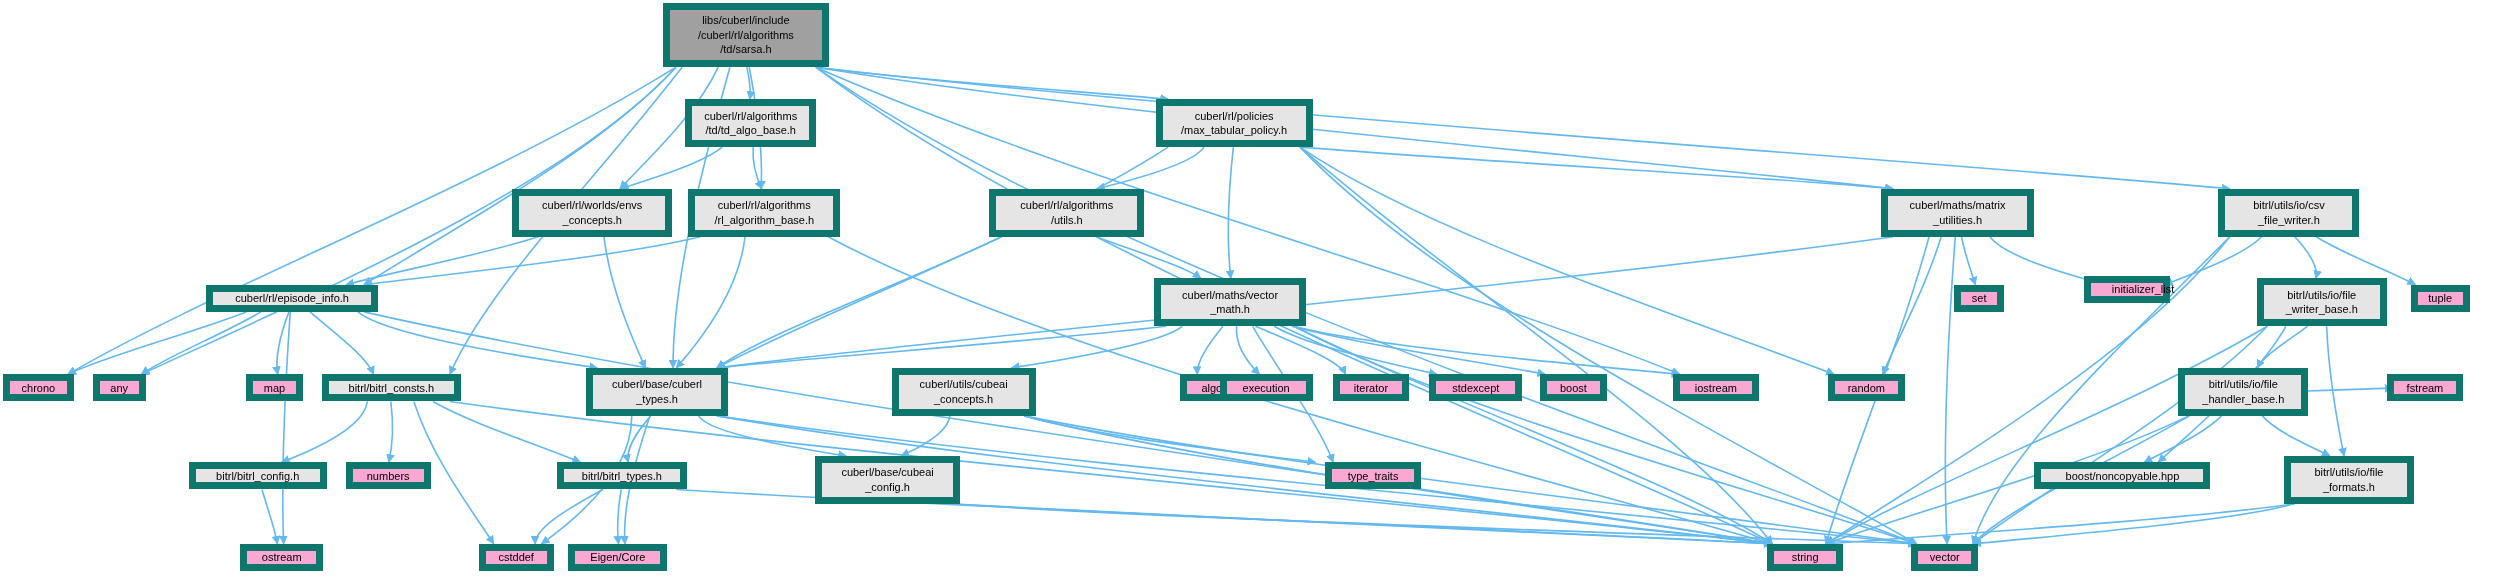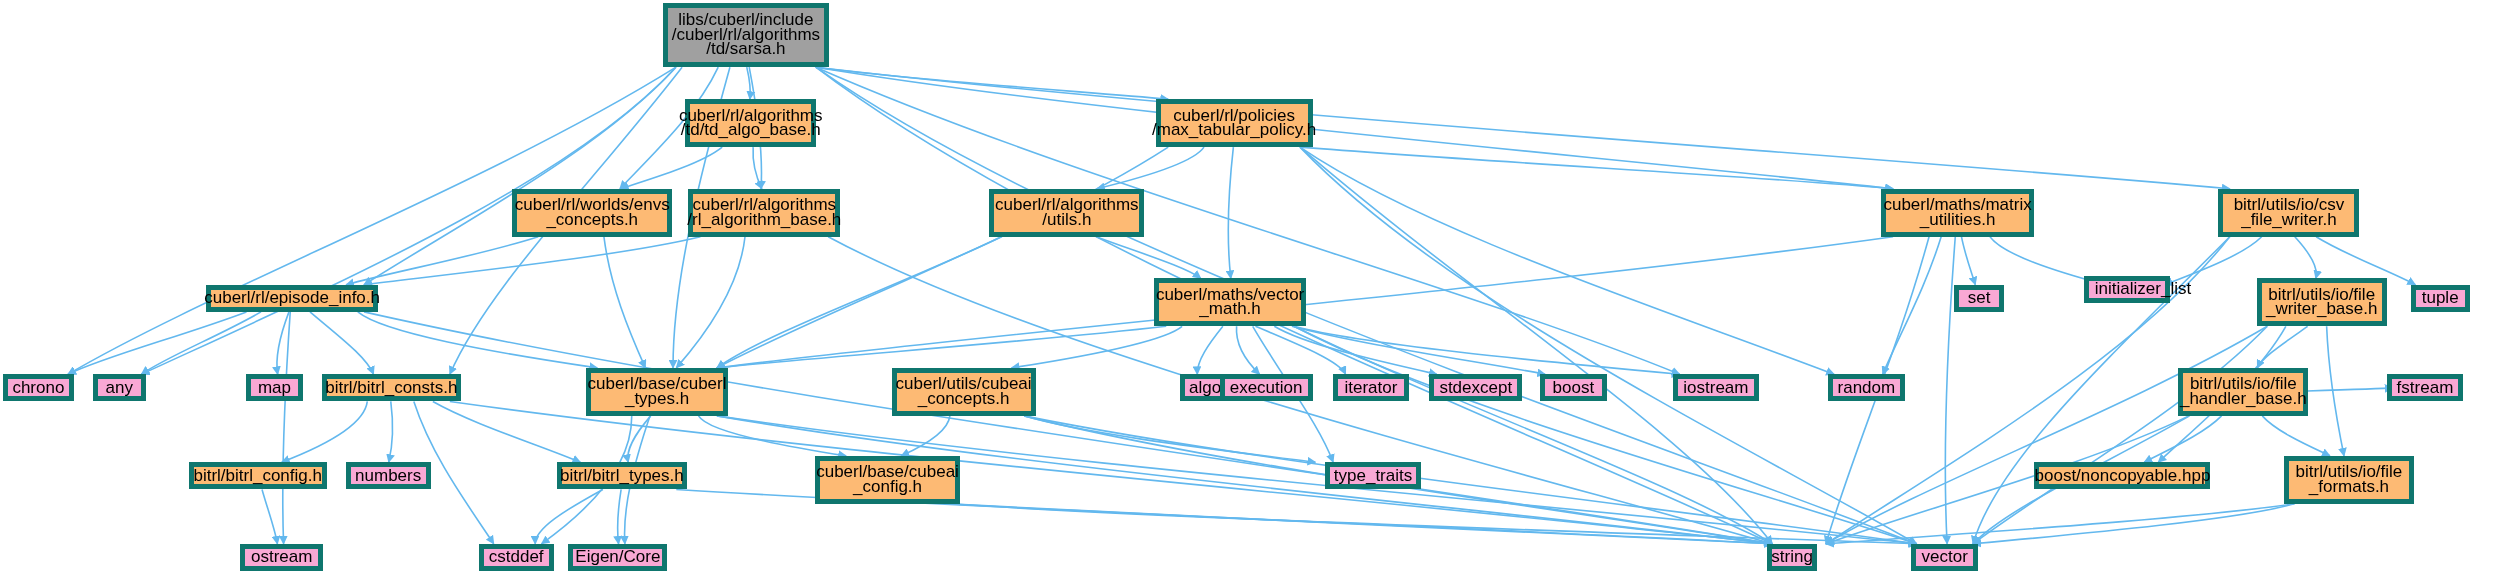--- a/index.html
+++ b/index.html
@@ -1,24 +1,24 @@
 <!DOCTYPE html>
 <html><head>
 <meta charset="utf-8">
 <style>
   html,body{margin:0;padding:0;background:#ffffff;}
   body{font-family:"Liberation Sans","DejaVu Sans",sans-serif;}
   #graph-root{position:relative;width:2513px;height:579px;overflow:hidden;background:#fff;}
   #edge-layer{position:absolute;left:0;top:0;width:2513px;height:579px;}
-  .node{position:absolute;box-sizing:border-box;border:5px solid #0f766e;
+  .node{position:absolute;box-sizing:border-box;border:7px solid #0f766e;
         display:flex;align-items:center;justify-content:center;text-align:center;
-        font-size:17px;line-height:14.5px;color:#000;white-space:pre;
+        font-size:11px;line-height:14.5px;color:#000;white-space:pre;
         letter-spacing:0px;}
   .node.root{background:#a0a0a0;}
-  .node.file{background:#fdba74;}
+  .node.file{background:#e5e5e5;}
   .node.sys{background:#f9a8d4;}
   .node span{display:block;padding:0 3px;}
 </style>
 </head>
 <body>
 
 <div id="graph-root">
   <svg id="edge-layer" viewBox="0 0 2513 579" preserveAspectRatio="none" aria-hidden="true">
       <defs>
         <marker id="arrow" viewBox="0 0 10 10" refX="9" refY="5" markerWidth="5.5" markerHeight="5.5" orient="auto-start-reverse" markerUnits="strokeWidth">
@@ -167,16 +167,16 @@
       <div class="node file" style="left: 557.022px; top: 462.24px; width: 129.652px; height: 27.1906px;"><span>bitrl/bitrl_types.h</span></div>
       <div class="node file" style="left: 814.724px; top: 455.843px; width: 145.658px; height: 47.9834px;"><span>cuberl/base/cubeai
 _config.h</span></div>
       <div class="node sys" style="left: 1325px; top: 462.24px; width: 96.0382px; height: 27.1906px;"><span>type_traits</span></div>
       <div class="node file" style="left: 2034.41px; top: 462.24px; width: 176.07px; height: 27.1906px;"><span>boost/noncopyable.hpp</span></div>
       <div class="node file" style="left: 2284.11px; top: 455.843px; width: 129.652px; height: 47.9834px;"><span>bitrl/utils/io/file
 _formats.h</span></div>
       <div class="node sys" style="left: 240.096px; top: 543.812px; width: 83.2331px; height: 27.1906px;"><span>ostream</span></div>
       <div class="node sys" style="left: 478.59px; top: 543.812px; width: 75.2299px; height: 27.1906px;"><span>cstddef</span></div>
       <div class="node sys" style="left: 568.226px; top: 543.812px; width: 99.2395px; height: 27.1906px;"><span>Eigen/Core</span></div>
-      <div class="node sys" style="left: 1767.1px; top: 543.812px; width: 50px; height: 27.1906px;"><span>string</span></div>
+      <div class="node sys" style="left: 1767.1px; top: 543.812px; width: 76px; height: 27.1906px;"><span>string</span></div>
       <div class="node sys" style="left: 1911.16px; top: 543.812px; width: 67.2268px; height: 27.1906px;"><span>vector</span></div>
     </div>
 </div>
 
 </body></html>

